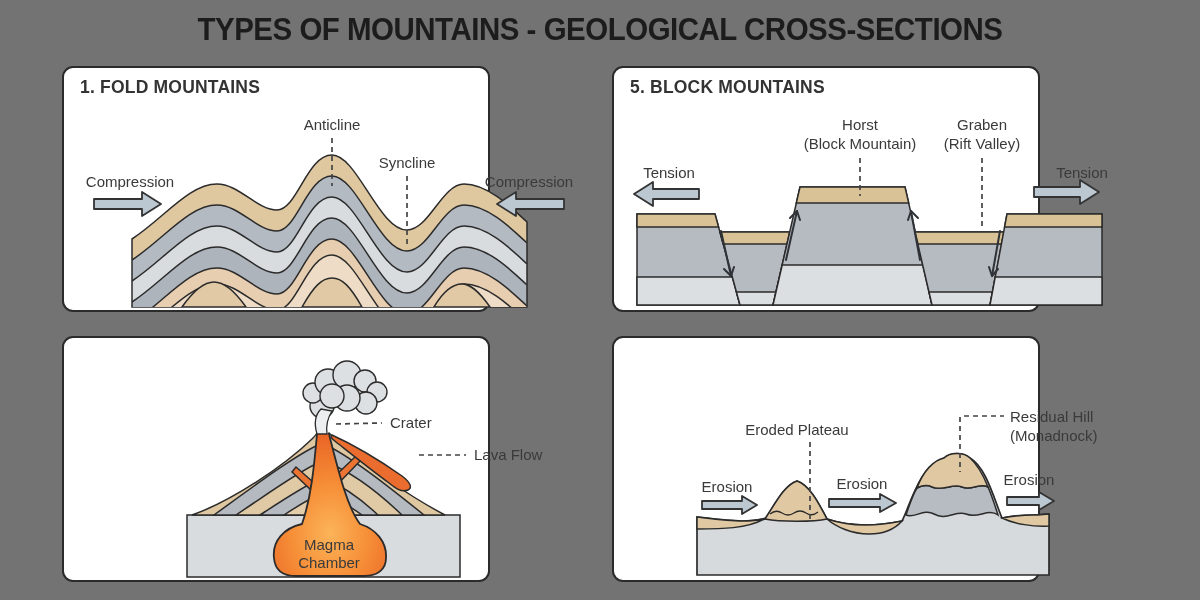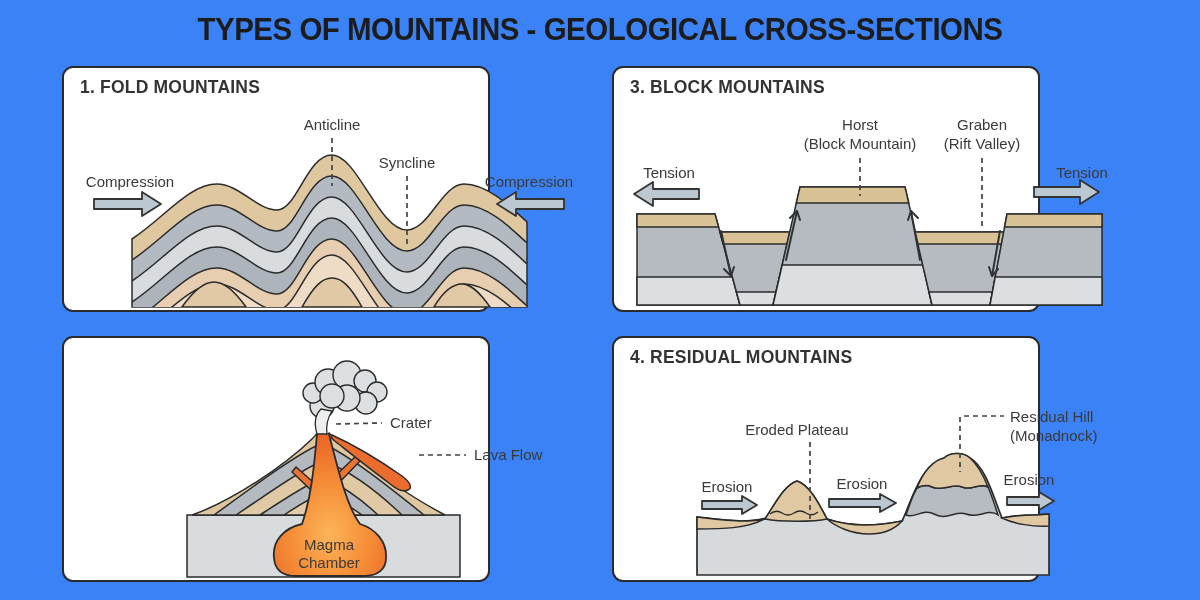--- a/index.html
+++ b/index.html
@@ -1,16 +1,16 @@
 <!DOCTYPE html>
 <html><head>
 <meta charset="utf-8">
 <style>
   html,body{margin:0;padding:0;background:#ffffff;}
-  #stage{position:relative;width:1200px;height:600px;background:#3b82f6;overflow:hidden;
+  #stage{position:relative;width:1200px;height:600px;background:#737373;overflow:hidden;
          font-family:"Liberation Sans",sans-serif;}
   #main-title{position:absolute;left:0;top:12px;width:1200px;text-align:center;
               font-size:31px;font-weight:bold;color:#1c1c1c;letter-spacing:-0.5px;
               transform:scaleX(0.95);}
   .panel{position:absolute;width:428px;height:246px;border:2.5px solid #2b2b2b;
          border-radius:11px;background:#ffffff;box-sizing:border-box;}
   #panel-fold{left:62px;top:66px;}
   #panel-block{left:612px;top:66px;}
   #panel-volcanic{left:62px;top:336px;}
   #panel-residual{left:612px;top:336px;}
@@ -57,21 +57,21 @@
       <polygon class="blockarrow" points="500,131 452,131 452,124 433,136 452,148 452,141 500,141"></polygon>
 
       <text text-anchor="middle" x="268" y="62">Anticline</text>
       <text text-anchor="middle" x="343" y="100">Syncline</text>
       <text text-anchor="middle" x="66" y="119">Compression</text>
       <text text-anchor="middle" x="465" y="119">Compression</text>
     </svg>
   </div>
 
   <div class="panel" id="panel-block">
-    <div class="panel-title">3. BLOCK MOUNTAINS</div>
+    <div class="panel-title">5. BLOCK MOUNTAINS</div>
     <svg width="521" height="241" viewBox="0 0 521 241">
 
       <g>
         <polygon class="outl" fill="#b6bac1" points="23,146 101,146 126,237 23,237"></polygon>
         <polygon class="outl" fill="#dcdfe2" points="23,209 118.3,209 126,237 23,237"></polygon>
         <polygon class="outl" fill="#d9c295" points="23,146 101,146 104.6,159 23,159"></polygon>
       </g>
 
       <g>
         <polygon class="outl" fill="#b6bac1" points="106,164 175.7,164 159,237 126,237"></polygon>
@@ -166,21 +166,20 @@
       <path class="dash" d="M355,117 L402,117"></path>
 
       <text x="326" y="90">Crater</text>
       <text x="410" y="122">Lava Flow</text>
       <text text-anchor="middle" x="265" y="212">Magma</text>
       <text text-anchor="middle" x="265" y="230">Chamber</text>
     </svg>
   </div>
 
   <div class="panel" id="panel-residual">
-    <div class="panel-title">4. RESIDUAL MOUNTAINS</div>
     <svg width="521" height="241" viewBox="0 0 521 241">
 
       <path fill="#d6dadd" stroke="#2b2b2b" stroke-width="1.7" d="M83,179 C100,181 115,183 128,183 C136,183 144,182 151,181 C160,168 170,147 183,143 C196,147 206,168 213,181
            C225,185 240,187 252,187 C265,187 278,185 288,183
            C296,168 305,128 330,120 C336,114 350,114 356,120 C372,129 380,161 388,180
            C398,178 412,177 420,177 C426,177 431,176 435,176
            L435,237 L83,237 Z"></path>
 
       <path class="outl" fill="#dfc8a2" stroke-width="1.4" d="M83,179 C100,181 115,183 128,183 C138,183 146,182 152,180 C135,191 105,191 83,191 Z"></path>
       <path class="outl" fill="#dfc8a2" stroke-width="1.4" d="M151,181 C160,168 170,147 183,143 C196,147 206,168 213,181 C200,184 166,184 151,181 Z"></path>

